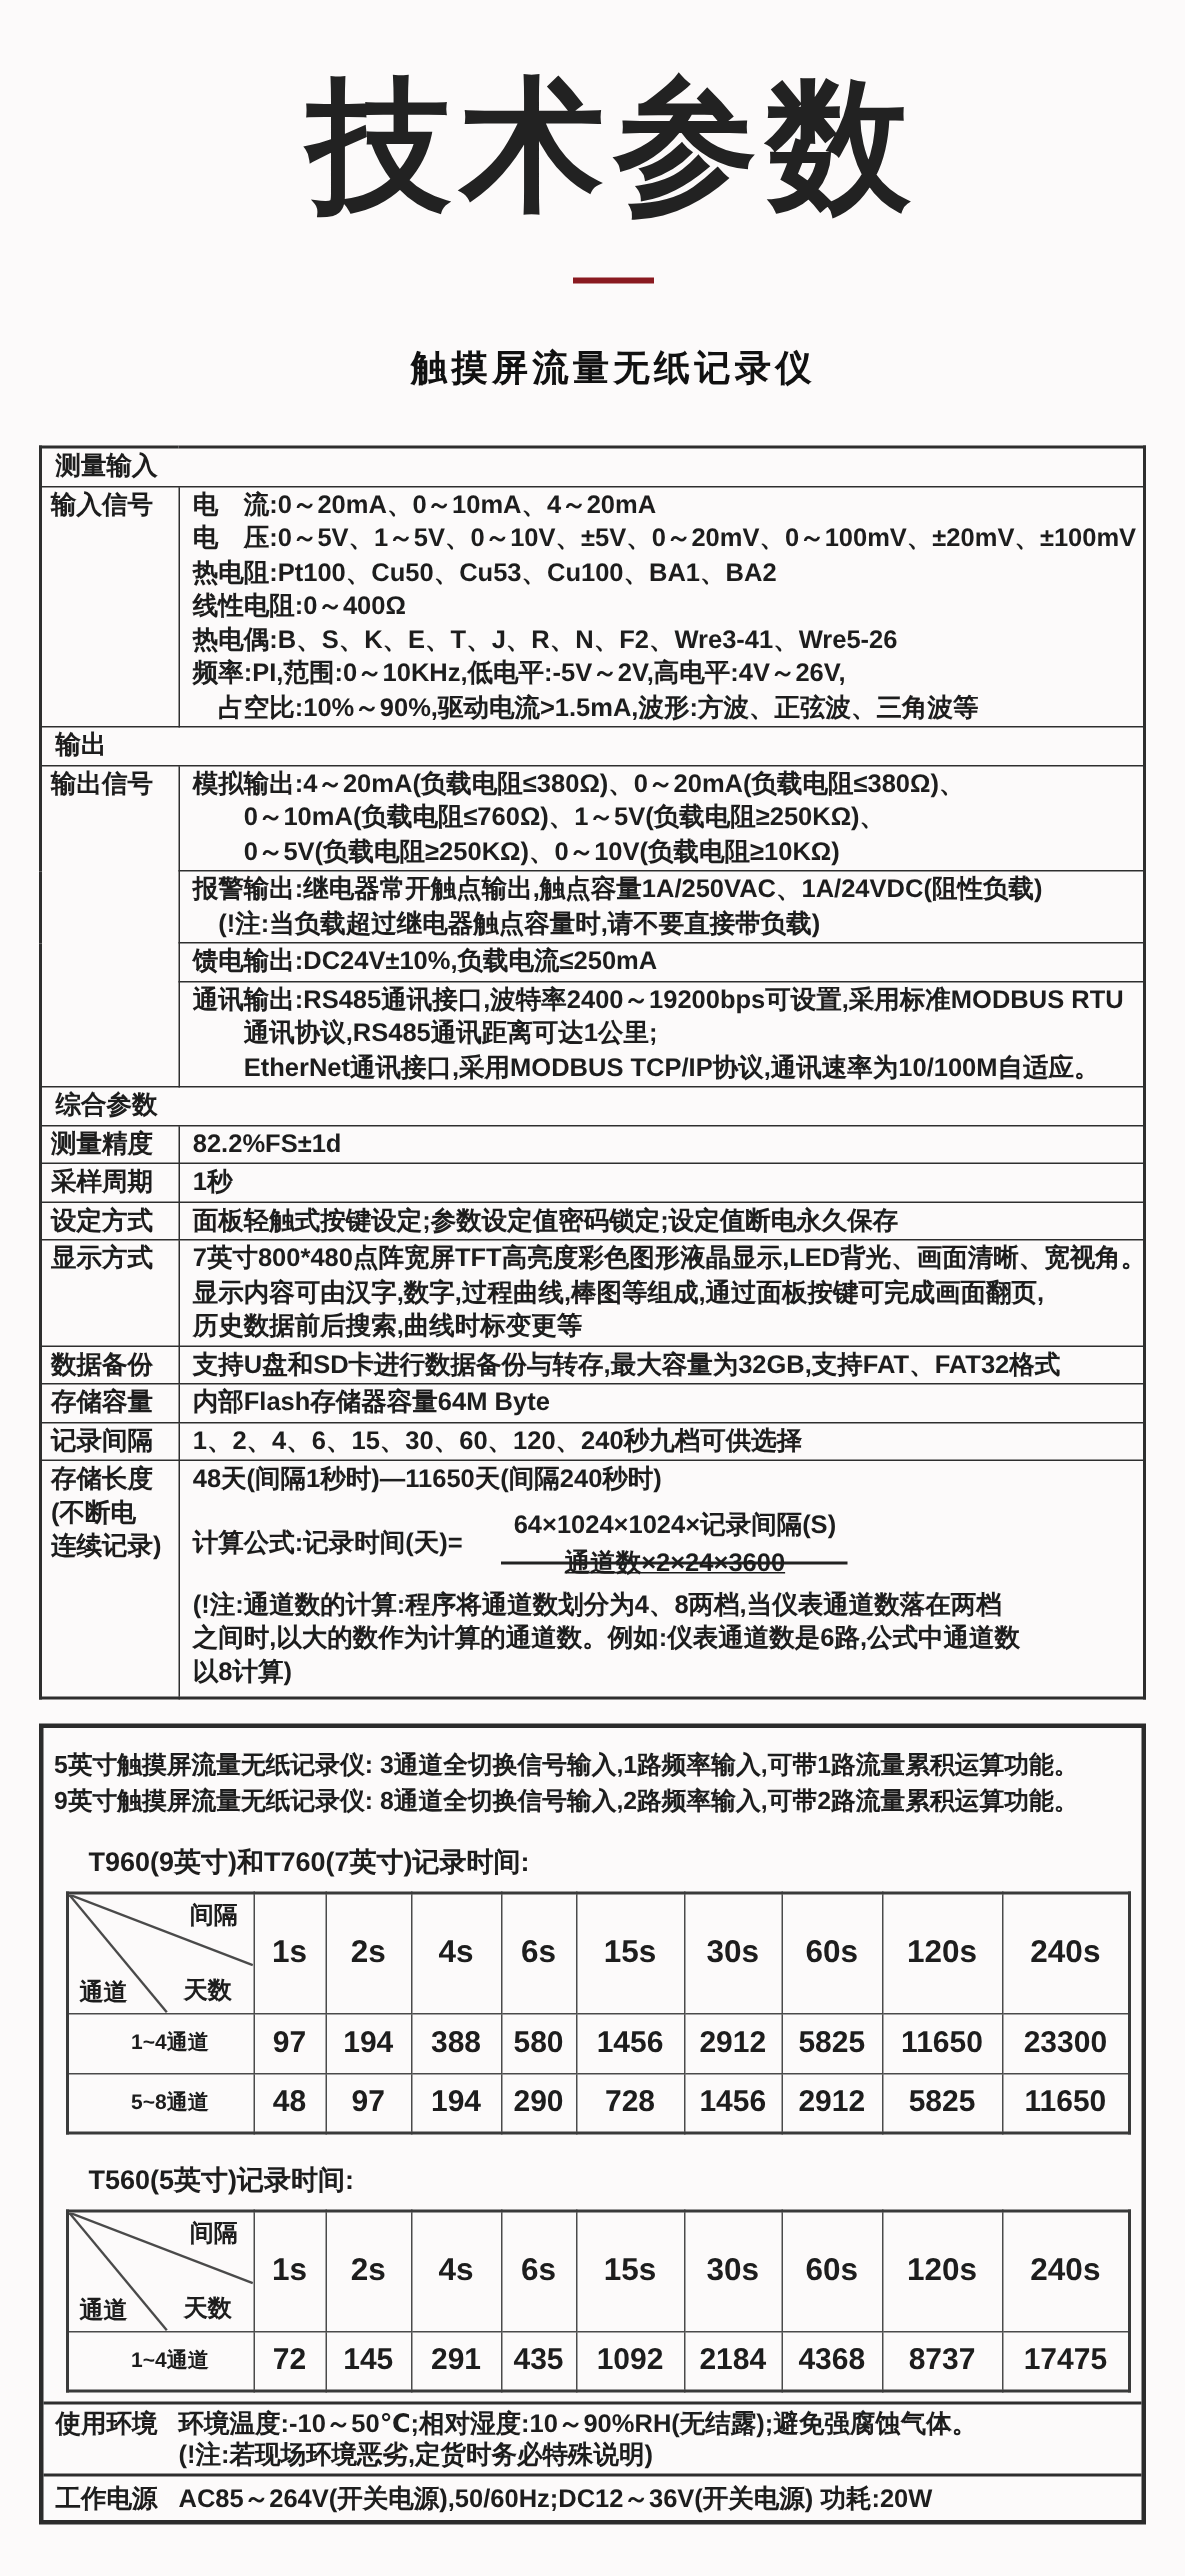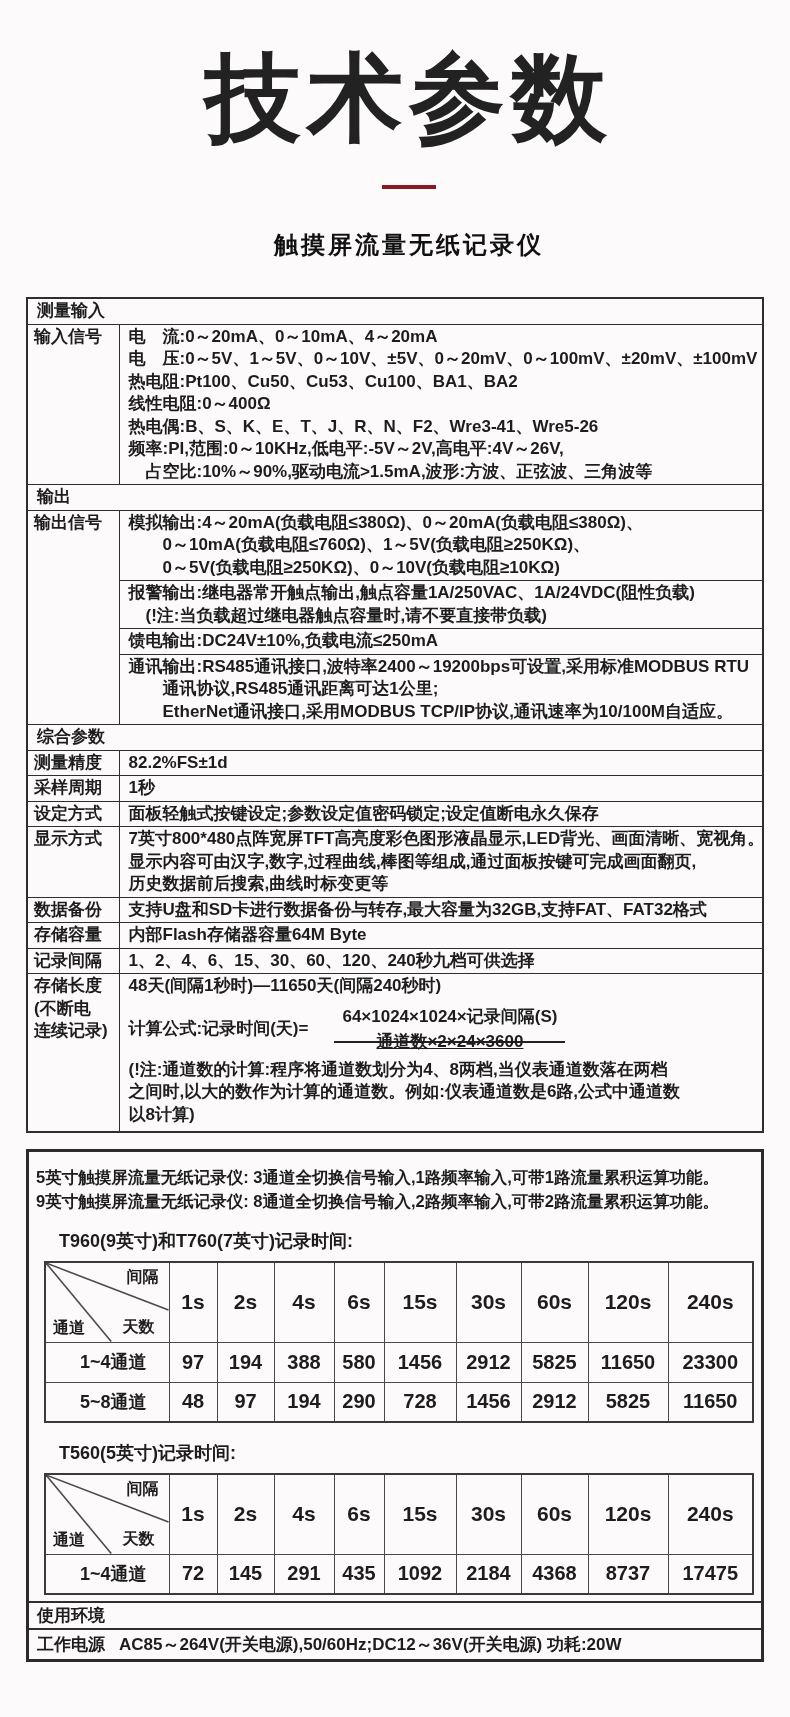--- a/index.html
+++ b/index.html
@@ -50,21 +50,21 @@
     width:708px; margin-left:15px; border-collapse:collapse; table-layout:fixed;
     border:2px solid #3a3a3a;
   }
   table.rec-table td { border:1.5px solid #4a4a4a; text-align:center; overflow:hidden; }
   td.corner { position:relative; height:80px; padding:0; }
   .corner-svg { position:absolute; left:0; top:0; width:100%; height:100%; }
   .corner-top { position:absolute; top:4px; right:10px; font-size:16px; font-weight:600; }
   .corner-mid { position:absolute; bottom:4px; right:14px; font-size:16px; font-weight:600; }
   .corner-bot { position:absolute; bottom:3px; left:7px; font-size:16px; font-weight:600; }
   td.interval { font-size:21px; font-weight:600; }
-  td.rowlab { text-align:left; padding-left:12px; font-size:18px; font-weight:600; height:40px; }
+  td.rowlab { text-align:left; padding-left:12px; font-size:14px; font-weight:600; height:40px; }
   td.val { font-size:20px; font-weight:600; }
   table.rec-table tr.datarow td { height:40px; }
 
   .box-row { display:flex; border-top:2px solid #2e2e2e; padding:2px 0; }
   .box-row .row-label { width:90px; padding-left:8px; flex:none; font-size:17px; line-height:21px; font-weight:600; }
   .box-row .row-content { flex:1; font-size:17px; line-height:21px; font-weight:600; }
   .box-row .row-content .spec-line { white-space:nowrap; }
   .env-row { margin-top:6px; }
   .env-row .row-content { padding-top:0; }
   .power-row .row-content, .power-row .row-label { line-height:25px; }
@@ -320,20 +320,24 @@
         <td class="val">2184</td>
         <td class="val">4368</td>
         <td class="val">8737</td>
         <td class="val">17475</td>
       </tr>
     </tbody>
       </table>
 
     <div class="box-row env-row">
       <div class="row-label">使用环境</div>
+      <div class="row-content">
+        <div class="spec-line">环境温度:-10～50℃;相对湿度:10～90%RH(无结露);避免强腐蚀气体。</div>
+        <div class="spec-line">(!注:若现场环境恶劣,定货时务必特殊说明)</div>
+      </div>
     </div>
     <div class="box-row power-row">
       <div class="row-label">工作电源</div>
       <div class="row-content">
         <div class="spec-line">AC85～264V(开关电源),50/60Hz;DC12～36V(开关电源) 功耗:20W</div>
       </div>
     </div>
   </div>
 
 </div>

